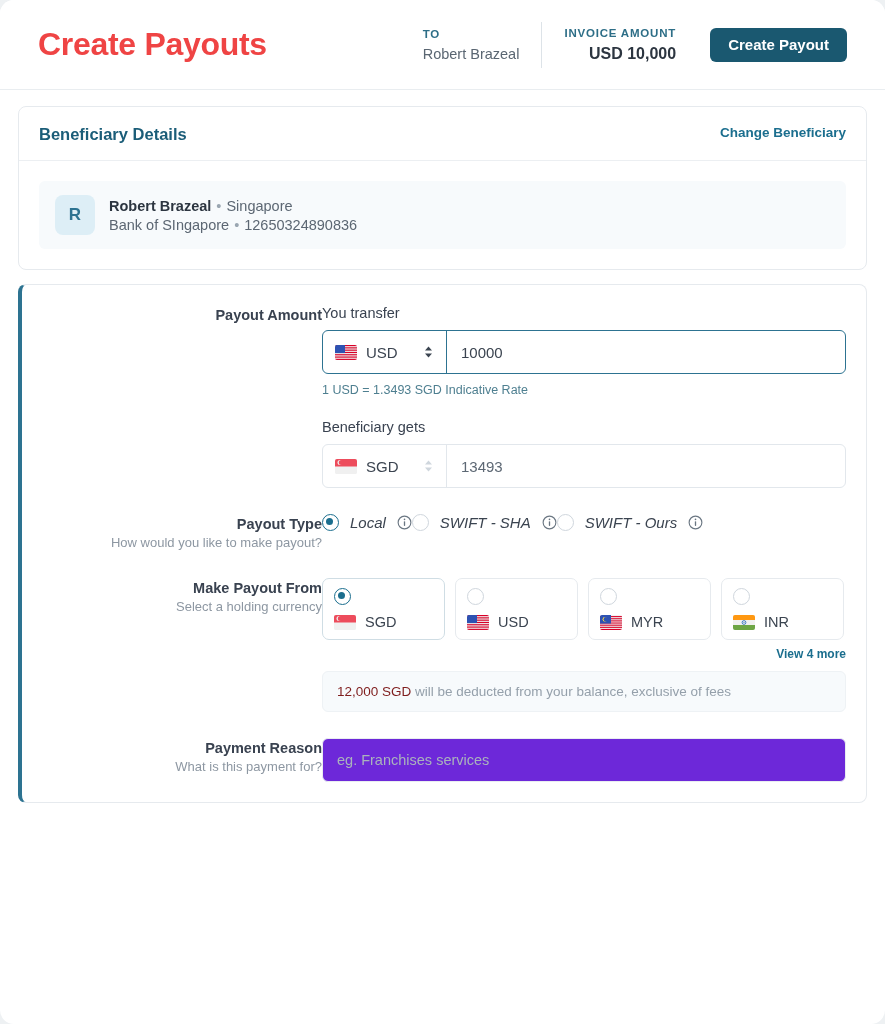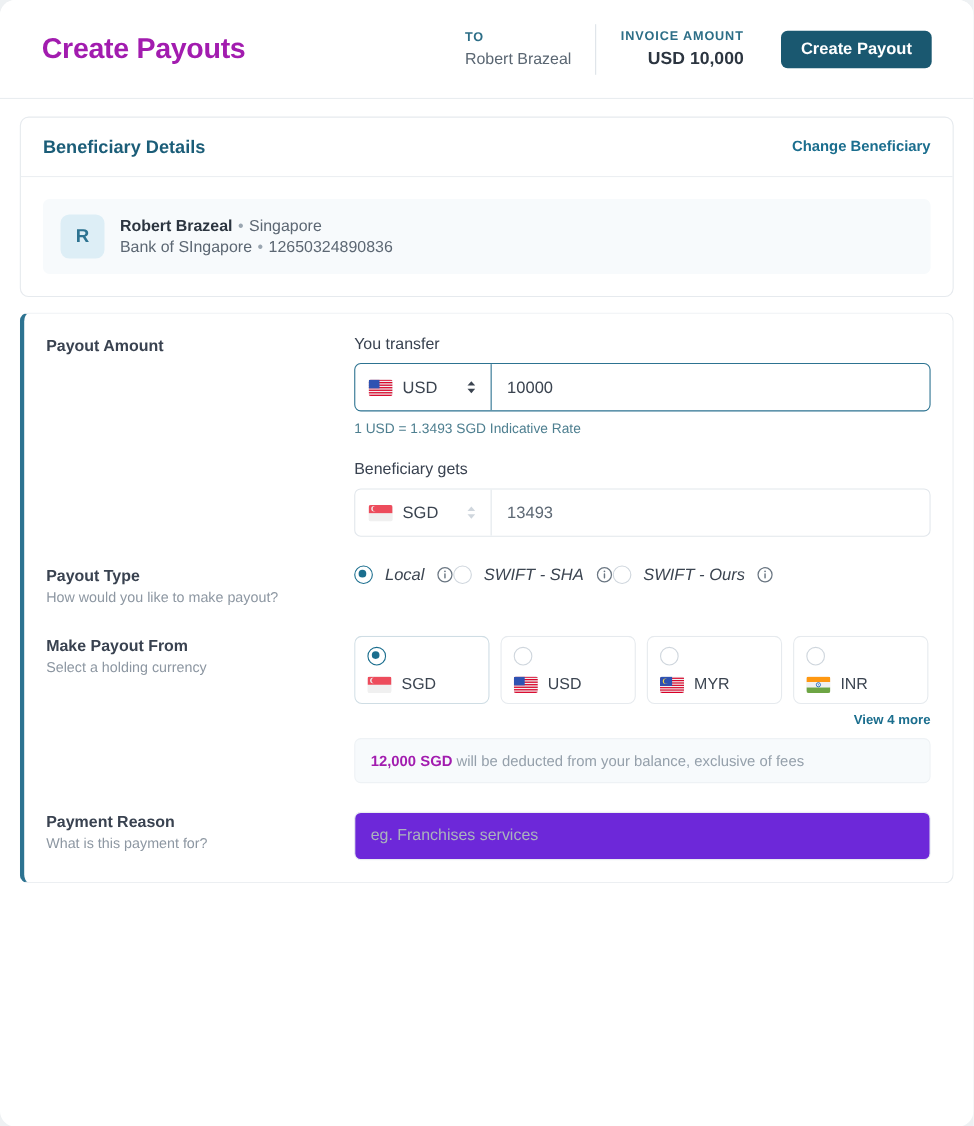--- a/index.html
+++ b/index.html
@@ -24,23 +24,23 @@
   .header {
     height: 90px;
     flex: 0 0 90px;
     display: flex;
     align-items: center;
     padding: 0 38px;
     border-bottom: 1px solid #e9edf0;
     background: #fff;
   }
   .page-title {
-    font-size: 26px;
-    font-weight: bold;
-    color: #a21caf;
+    font-size: 32px;
+    font-weight: bold;
+    color: #ef4444;
     letter-spacing: -0.3px;
     flex: 0 0 auto;
   }
   .header-meta {
     margin-left: auto;
     display: flex;
     align-items: stretch;
     height: 46px;
   }
   .meta-block {
@@ -136,21 +136,21 @@
     flex: 0 0 40px;
   }
   .bene-lines { display: flex; flex-direction: column; gap: 3px; }
   .bene-row { font-size: 14.5px; color: #5c6773; }
   .bene-name { font-weight: bold; color: #2c3540; }
   .dot { color: #9aa6b1; padding: 0 5px; }
 
   
   .form-row { display: flex; padding: 0 0 0 0; }
   .form-row + .form-row { margin-top: 24px; }
-  .row-label { width: 280px; flex: 0 0 280px; padding-top: 2px; }
+  .row-label { width: 280px; flex: 0 0 280px; padding-top: 2px; text-align: right; }
   .row-label .lbl {
     display: block;
     font-size: 14.5px; font-weight: bold; color: #394250;
   }
   .row-label .sub {
     display: block;
     font-size: 13px; color: #8d97a2; margin-top: 3px;
   }
   .row-field { flex: 1 1 auto; min-width: 0; }
 
@@ -247,21 +247,21 @@
   .deduct-banner {
     margin-top: 10px;
     max-width: 530px;
     background: #f7fafc;
     border: 1px solid #eef2f5;
     border-radius: 6px;
     padding: 12px 14px;
     font-size: 13.5px;
     color: #95a0ab;
   }
-  .deduct-banner b { color: #a21caf; font-weight: bold; margin-top: 20px; }
+  .deduct-banner b { color: #7f1d1d; font-weight: normal; margin-top: 20px; }
 
   .text-input {
     height: 44px;
     max-width: 530px;
     border: 1px solid #e9edf1;
     border-radius: 6px;
     display: flex; align-items: center;
     padding: 0 14px;
     font-size: 14.5px;
     color: #aab3bc;

